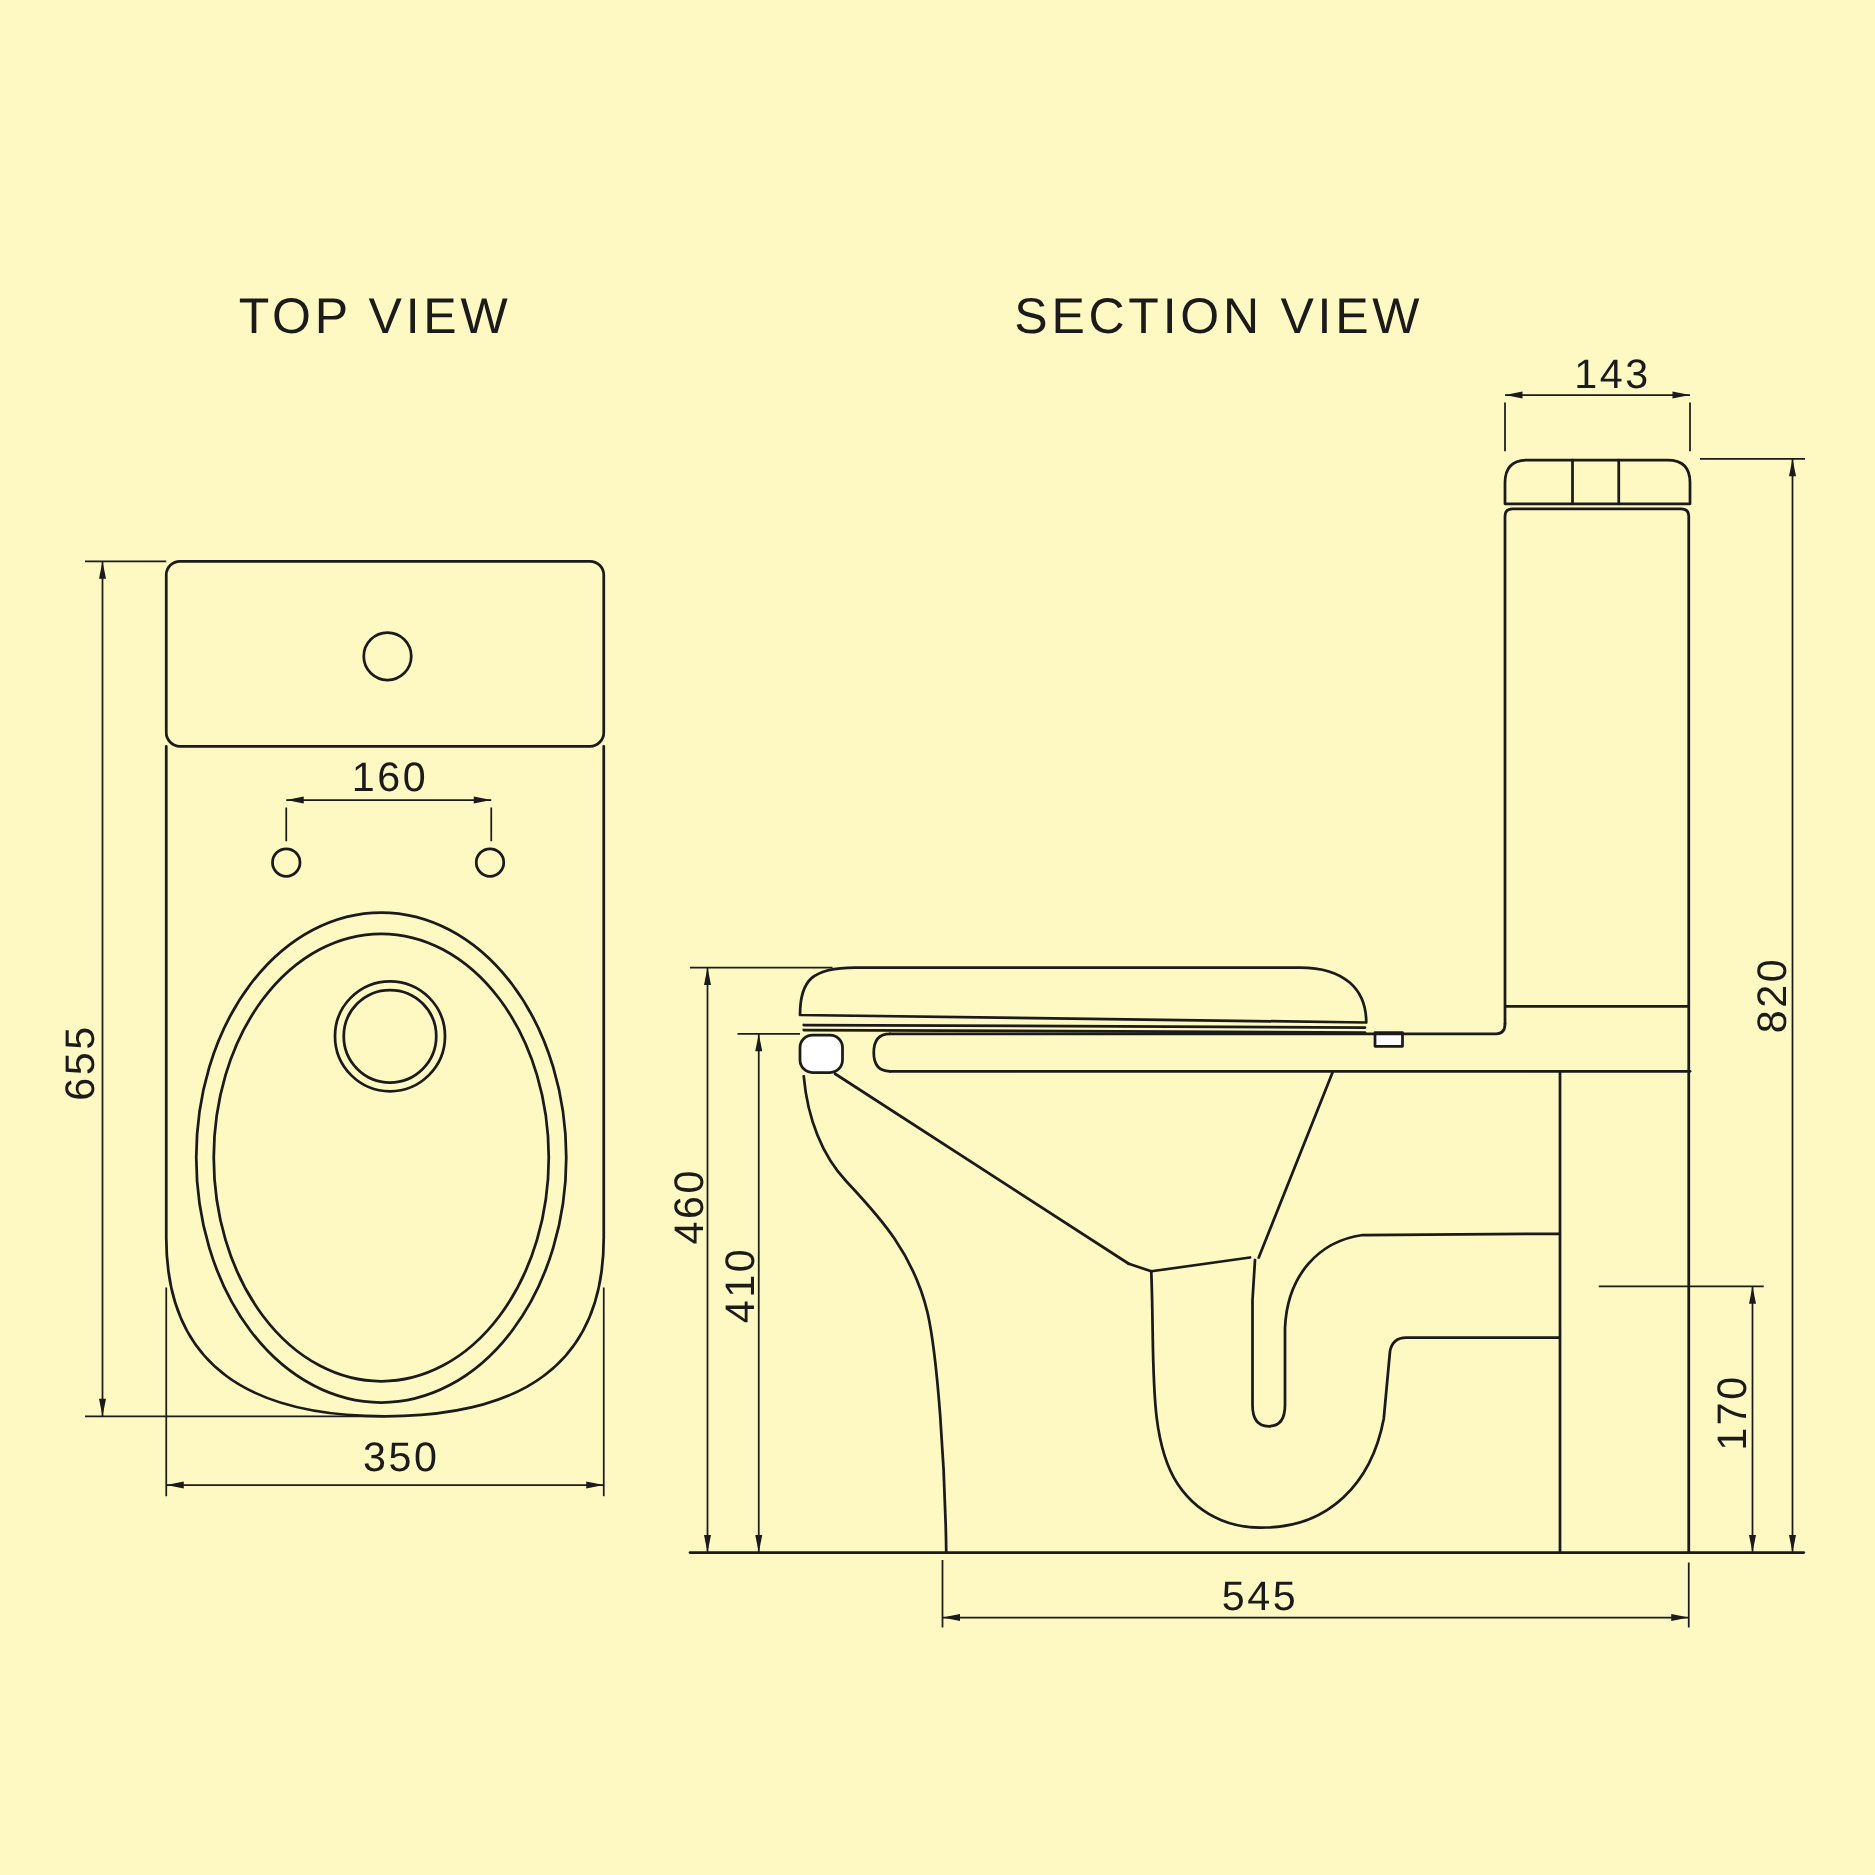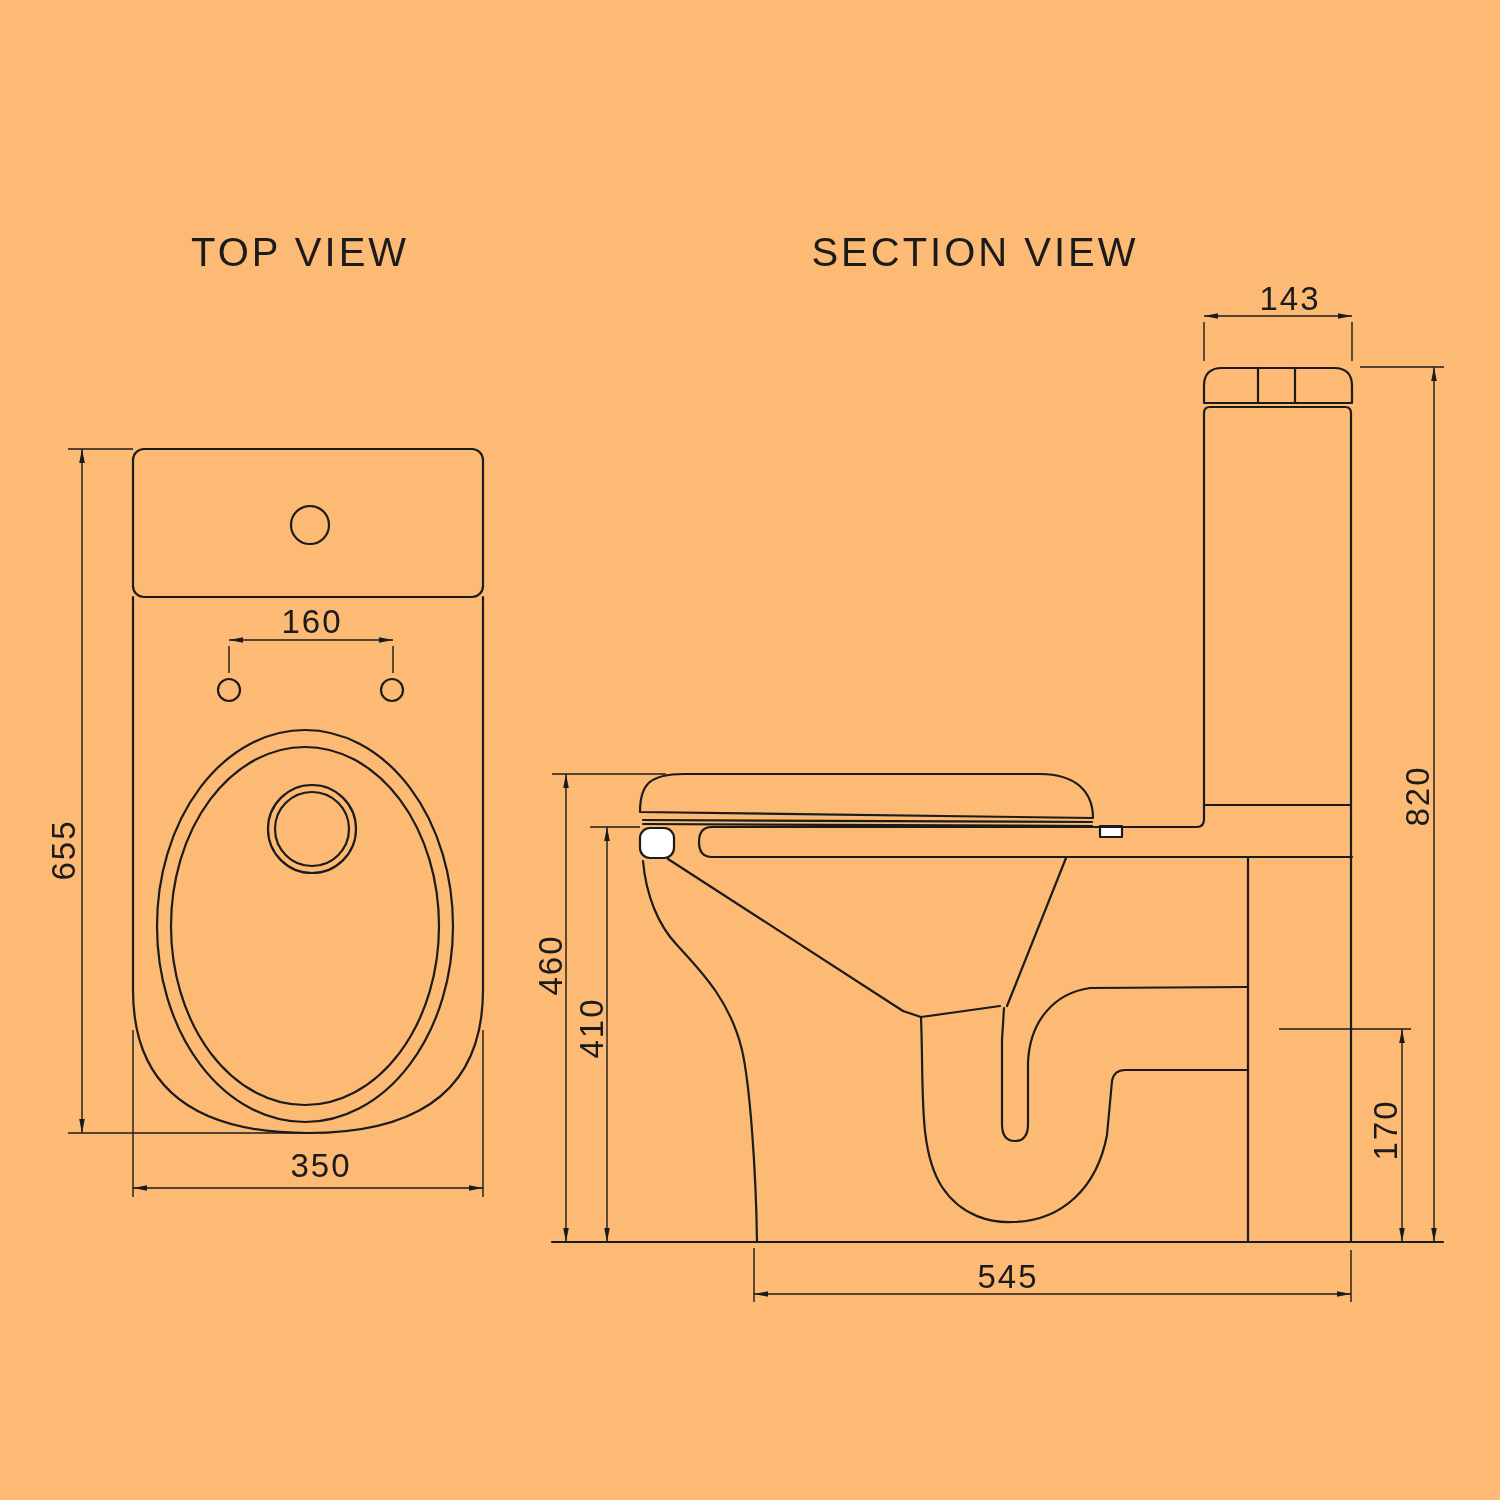--- a/index.html
+++ b/index.html
@@ -1,19 +1,19 @@
 <!DOCTYPE html>
 <html><head>
 <meta charset="utf-8">
 <style>
   html,body{margin:0;padding:0;background:#ffffff;}
   .canvas{
     position:relative;
     width:1500px;height:1500px;
-    background:#fdba74;
+    background:#fef9c3;
     font-family:"Liberation Sans", sans-serif;
   }
   svg{position:absolute;left:0;top:0;}
   .obj{fill:none;stroke:#1b1b1b;stroke-width:2.2;stroke-linecap:round;stroke-linejoin:round;}
   .objw{fill:#ffffff;stroke:#1b1b1b;stroke-width:2.2;stroke-linecap:round;stroke-linejoin:round;}
   .dim{fill:none;stroke:#1b1b1b;stroke-width:1.4;stroke-linecap:butt;}
   .arr{fill:#1b1b1b;stroke:none;}
   .dim-text{
     font-family:"Liberation Sans", sans-serif;
     font-size:33px;fill:#1b1b1b;letter-spacing:2px;

